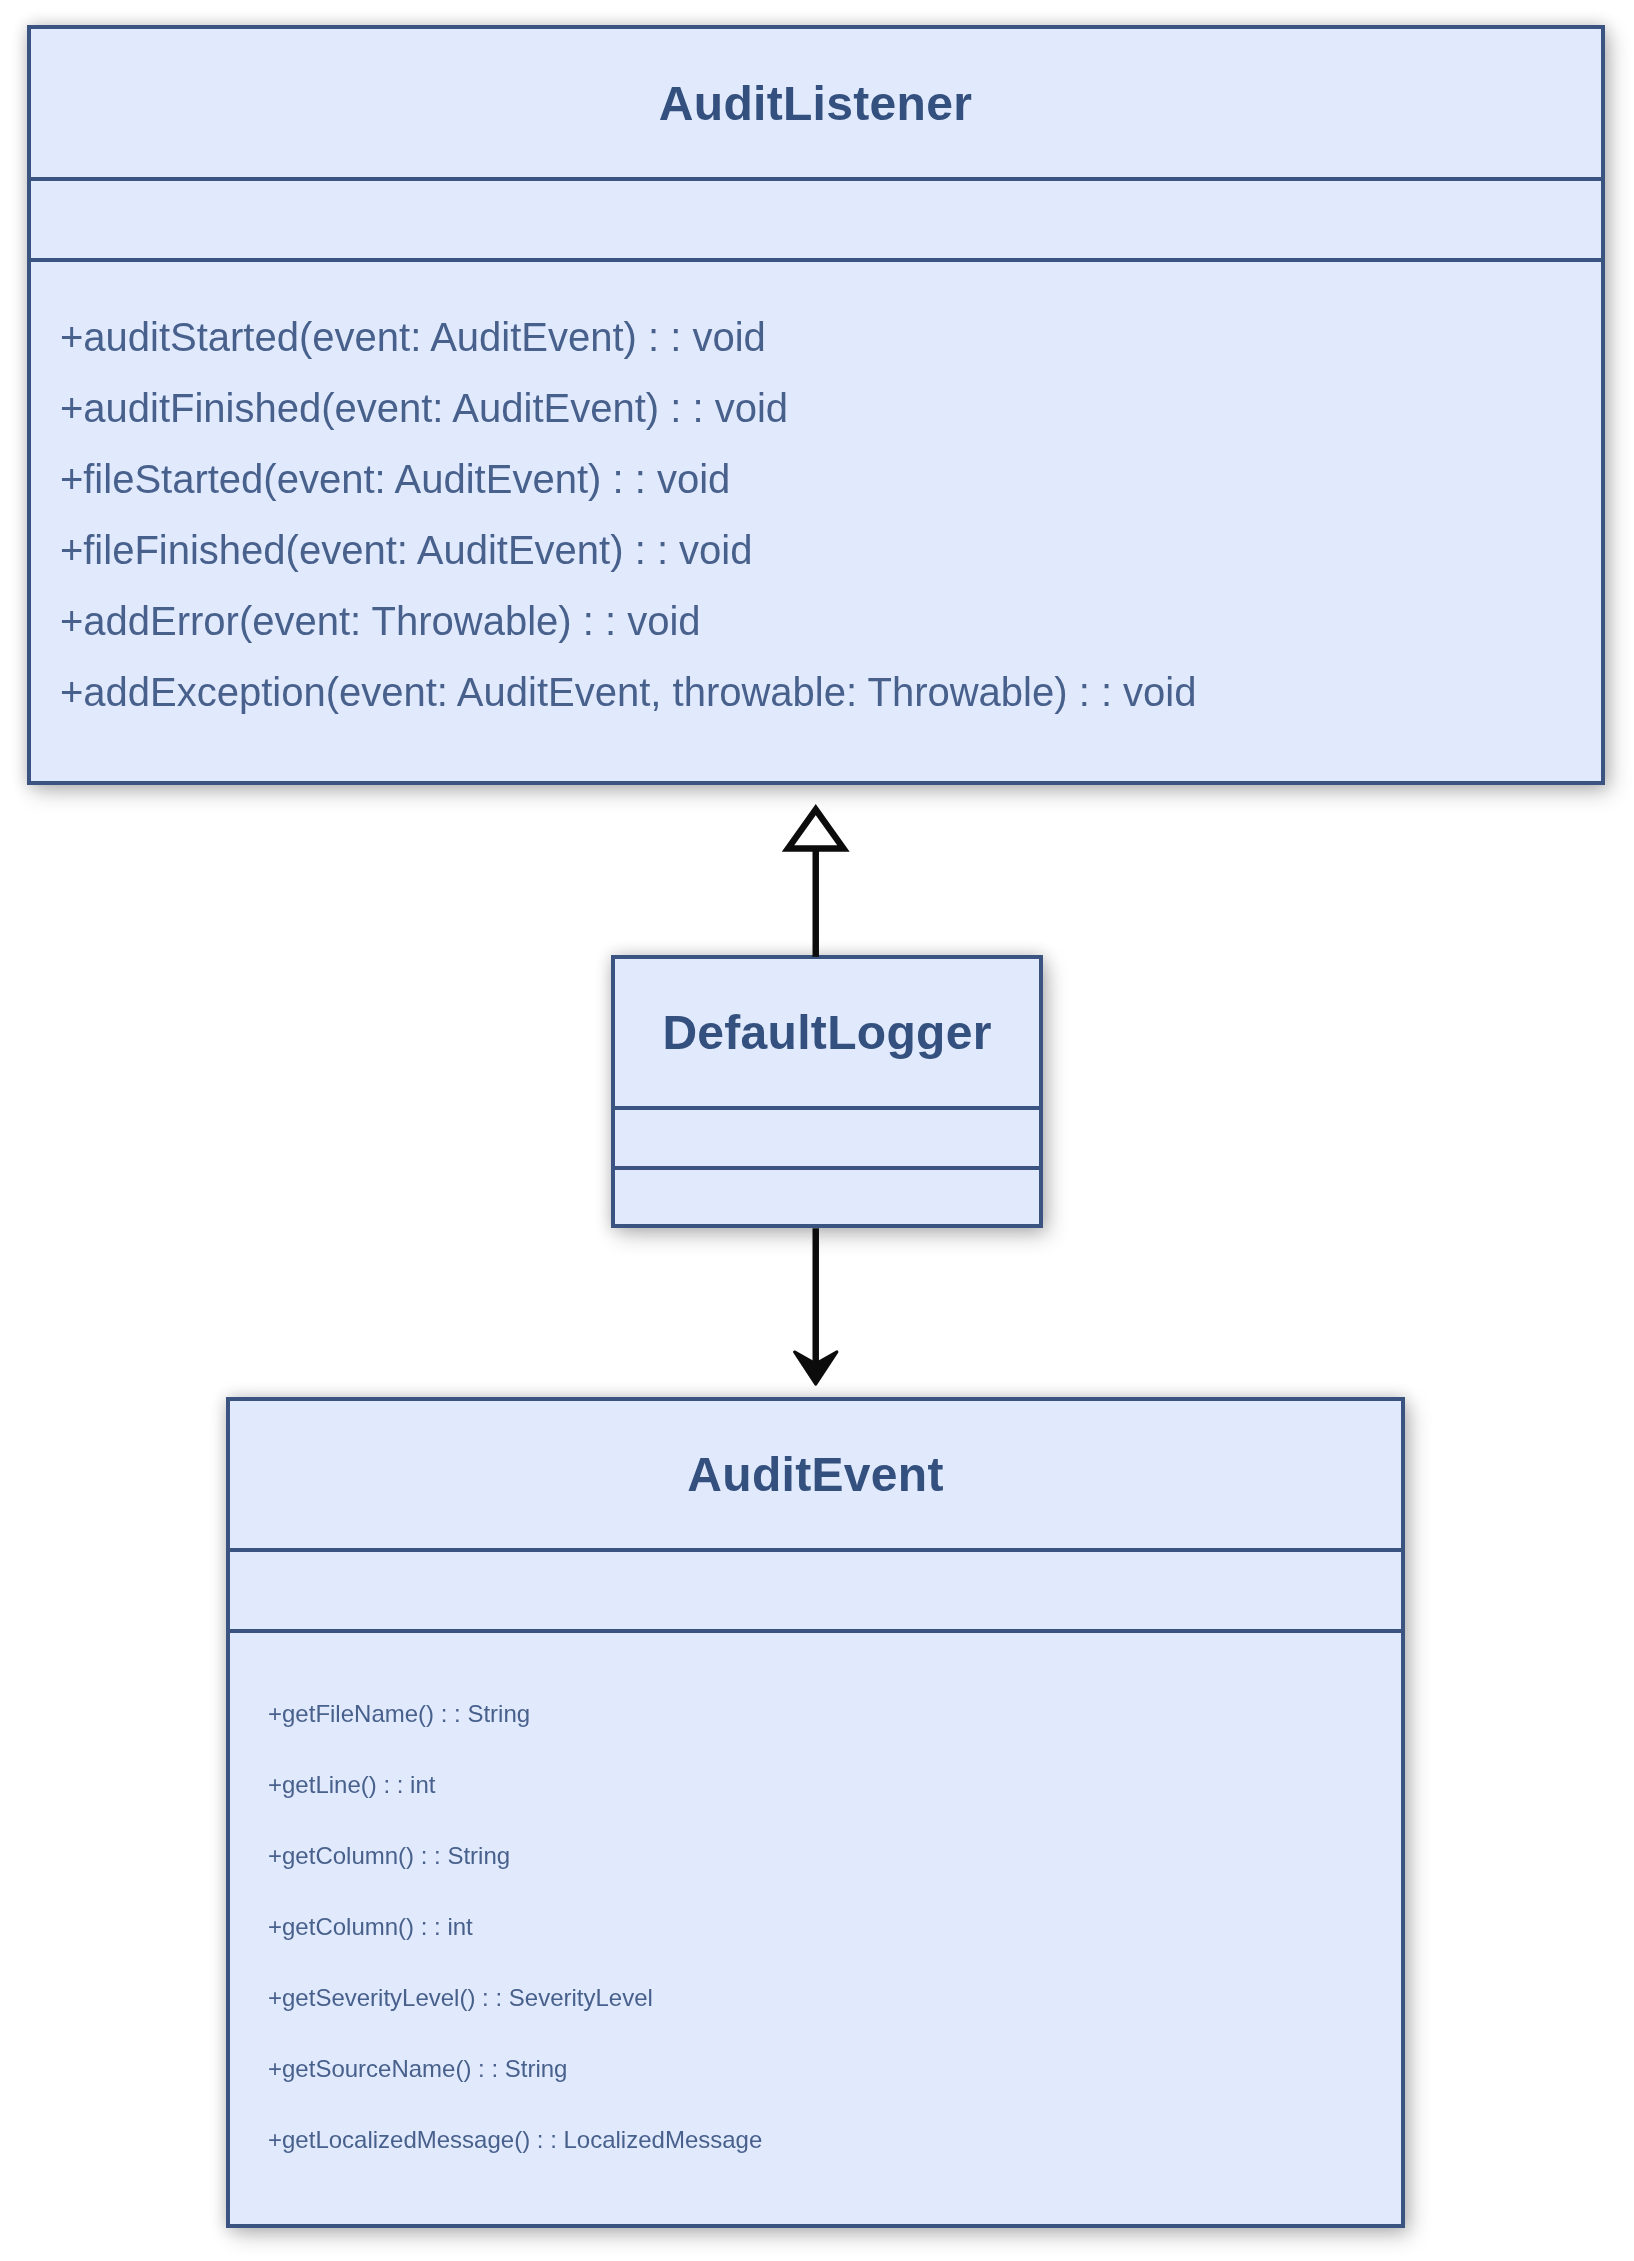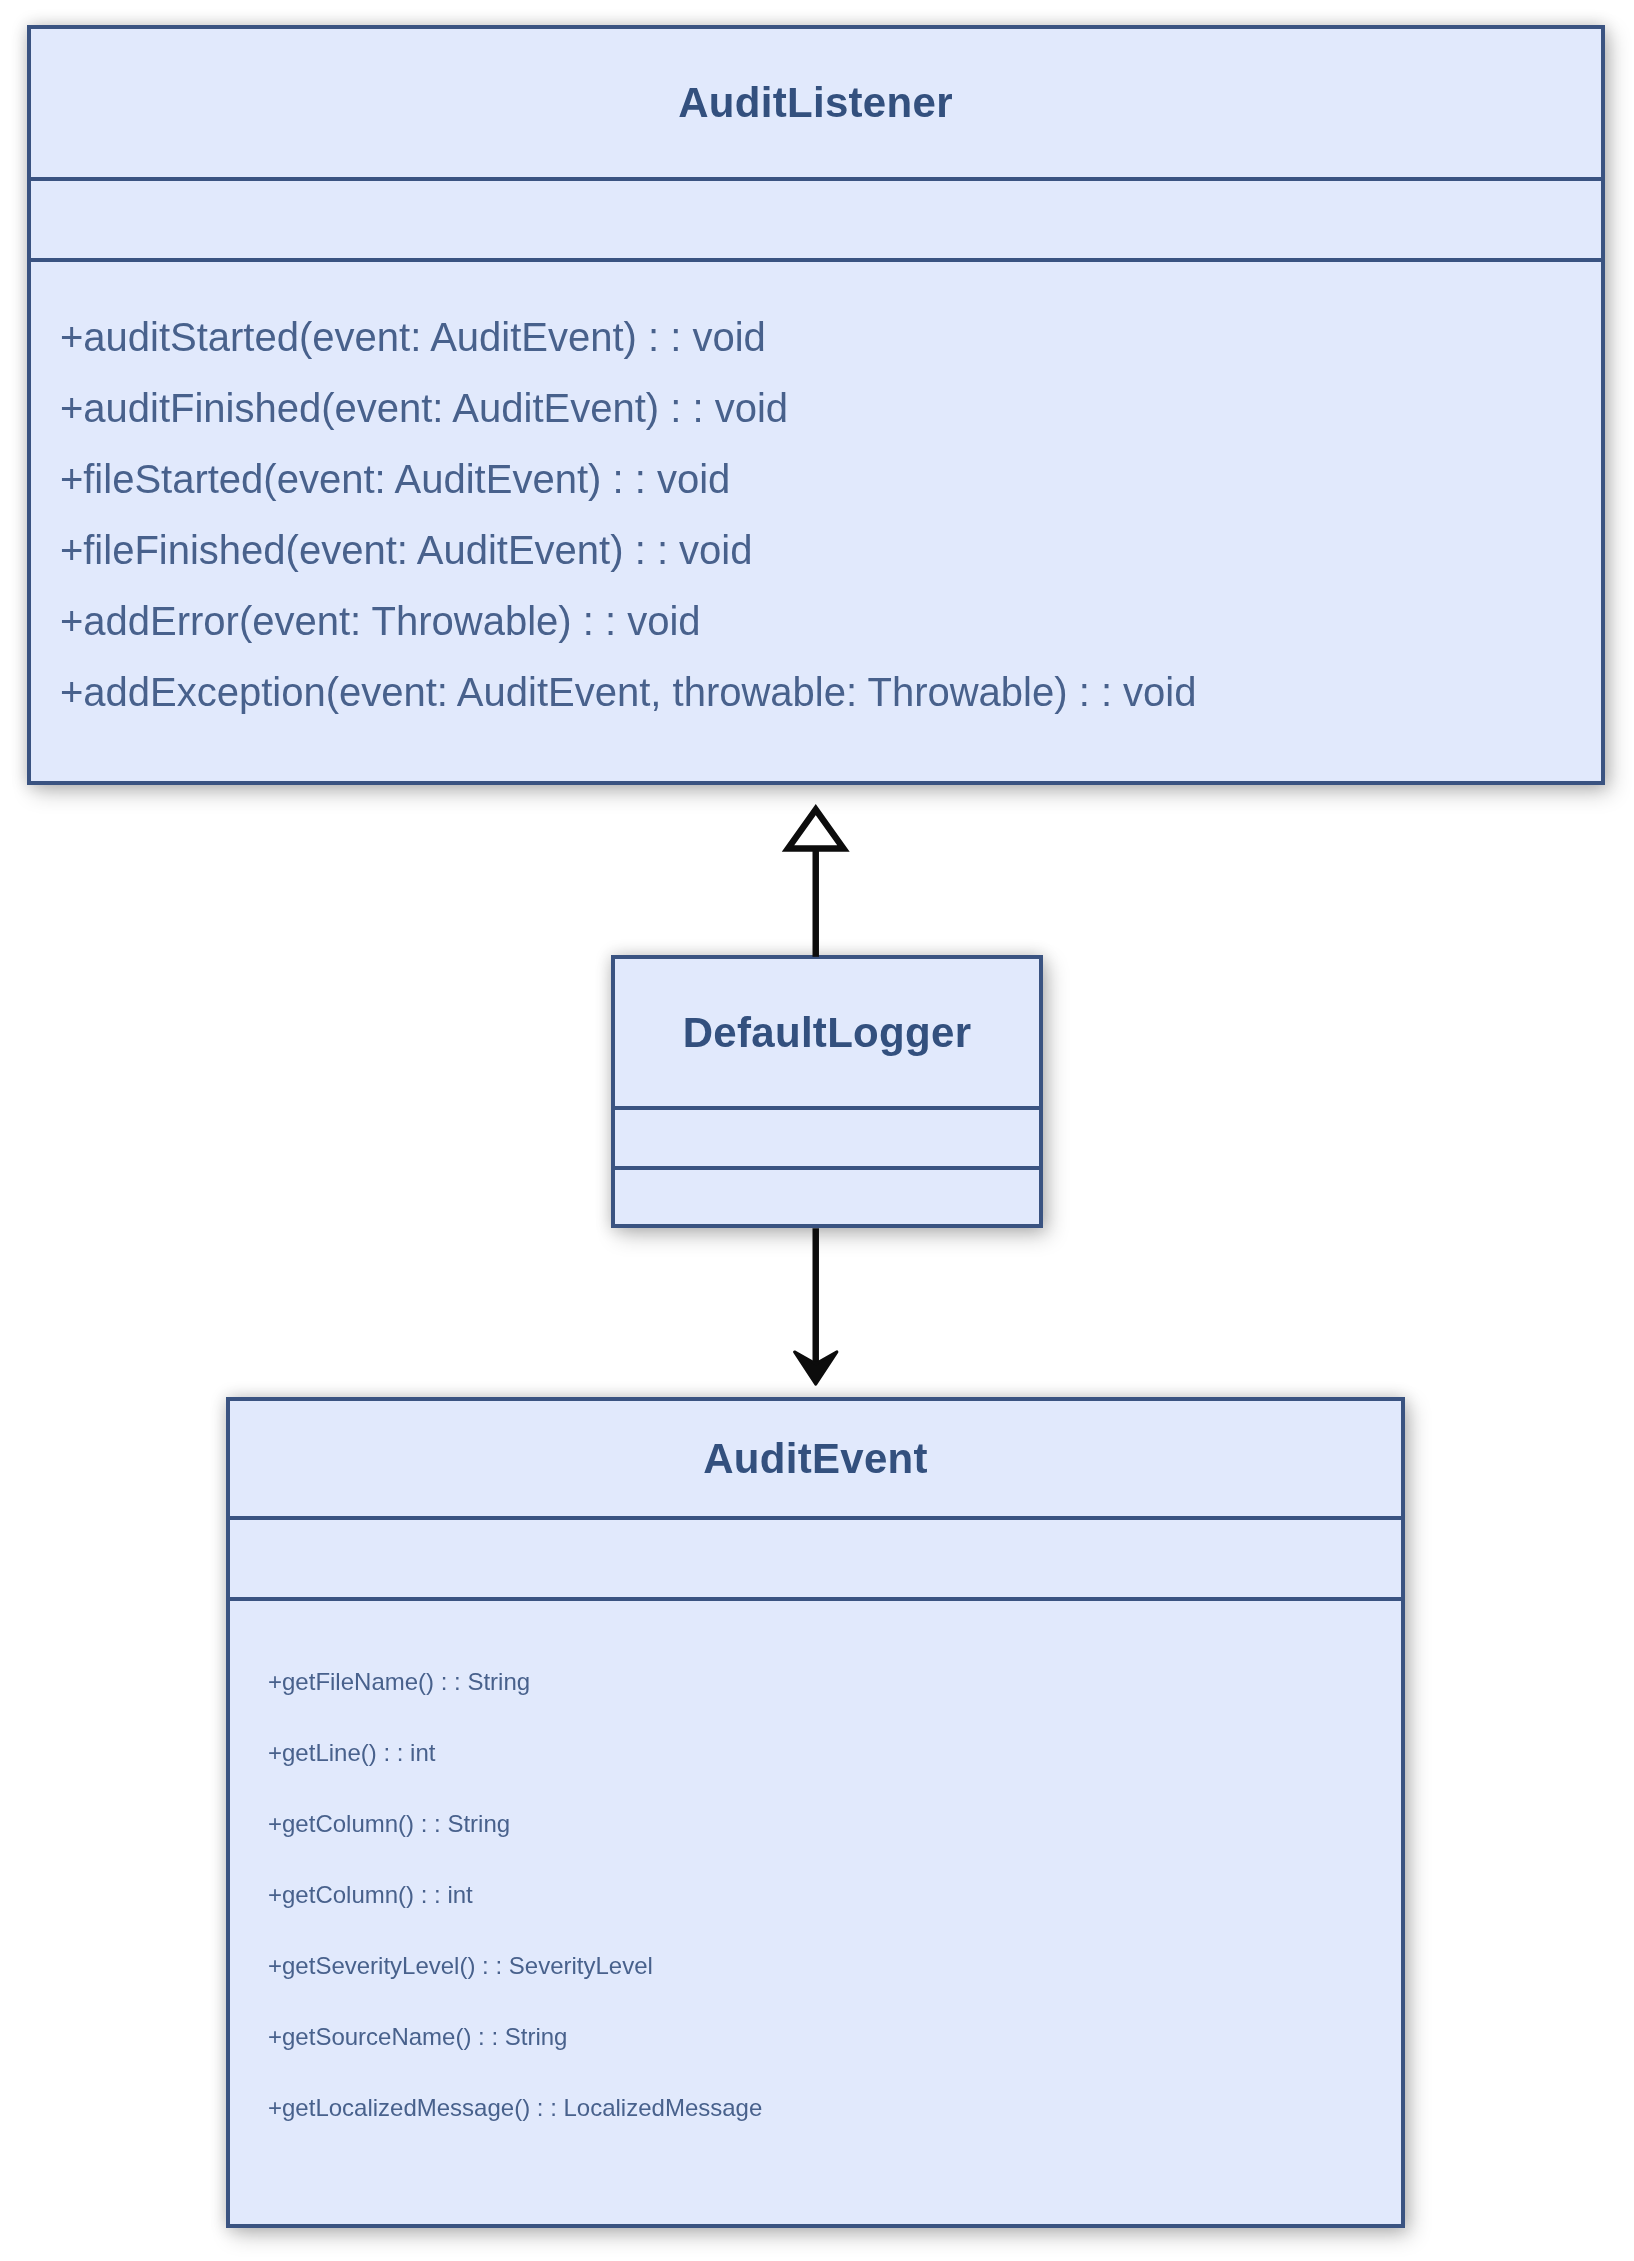--- a/index.html
+++ b/index.html
@@ -23,21 +23,21 @@
     box-sizing:border-box;
     background:var(--box-fill);
     border:4.1px solid var(--box-border);
     box-shadow:0 0 15.3px rgba(0,0,0,0.20), 5.9px 8.2px 21px rgba(0,0,0,0.22);
     display:flex;
     flex-direction:column;
   }
   .uml-title{
     flex:0 0 auto;
     display:flex;align-items:center;justify-content:center;
-    font-size:42px;font-weight:bold;
+    font-size:48px;font-weight:bold;
     color:var(--title-text);
     letter-spacing:0.3px;
   }
   .uml-attrs{
     flex:0 0 auto;
     border-top:4.1px solid var(--box-border);
     box-sizing:border-box;
   }
   .uml-methods{
     flex:1 1 auto;
@@ -54,21 +54,21 @@
   #class-auditlistener{left:26.5px;top:25px;width:1578px;height:760px;}
   #class-auditlistener .uml-title{height:148px;}
   #class-auditlistener .uml-attrs{height:81px;}
   #class-auditlistener .uml-methods{padding:40px 0 0 29.4px;font-size:40px;}
   
   #class-defaultlogger{left:611px;top:955px;width:432px;height:273px;}
   #class-defaultlogger .uml-title{height:147px;}
   #class-defaultlogger .uml-attrs{height:60px;}
   
   #class-auditevent{left:226px;top:1397px;width:1179px;height:831px;}
-  #class-auditevent .uml-title{height:115px;}
+  #class-auditevent .uml-title{height:147px;}
   #class-auditevent .uml-attrs{height:81px;}
   #class-auditevent .uml-methods{padding:45px 0 0 38px;font-size:24px;}
 
   .arrow-layer{
     position:absolute;left:0;top:0;width:1635px;height:2261px;
     pointer-events:none;
   }
 </style>
 </head>
 <body>

